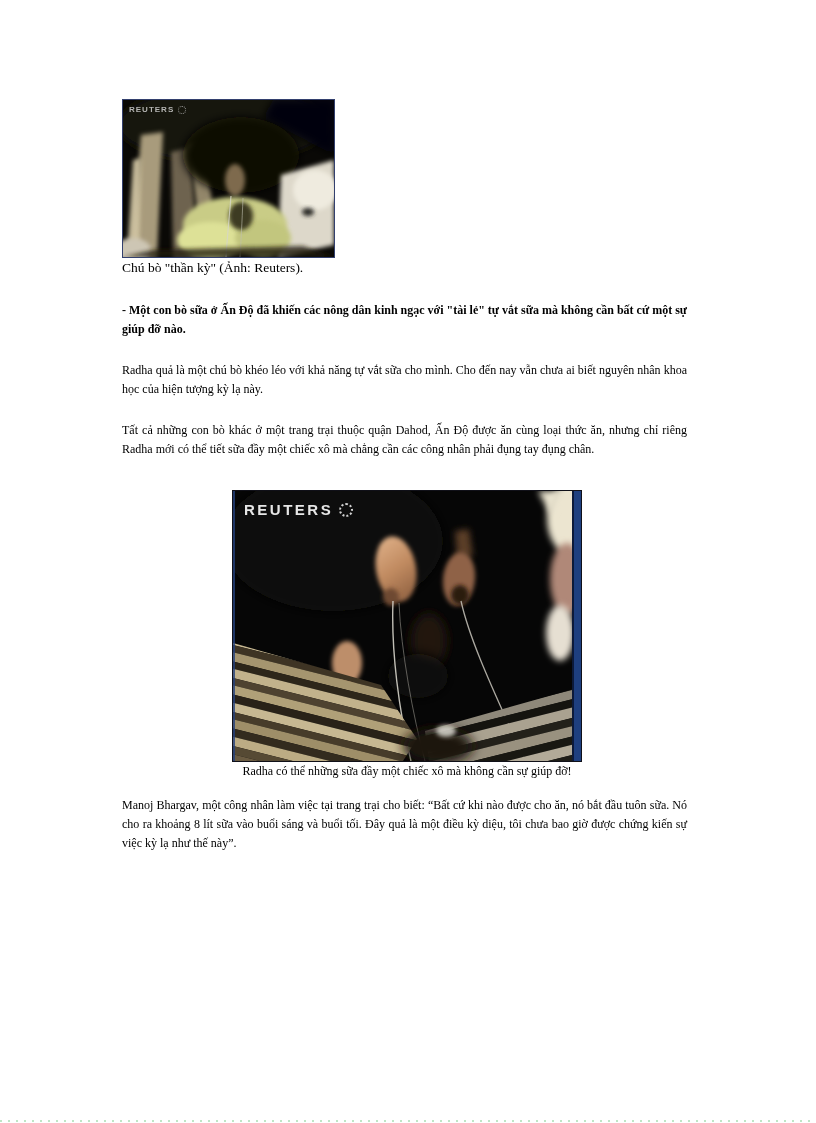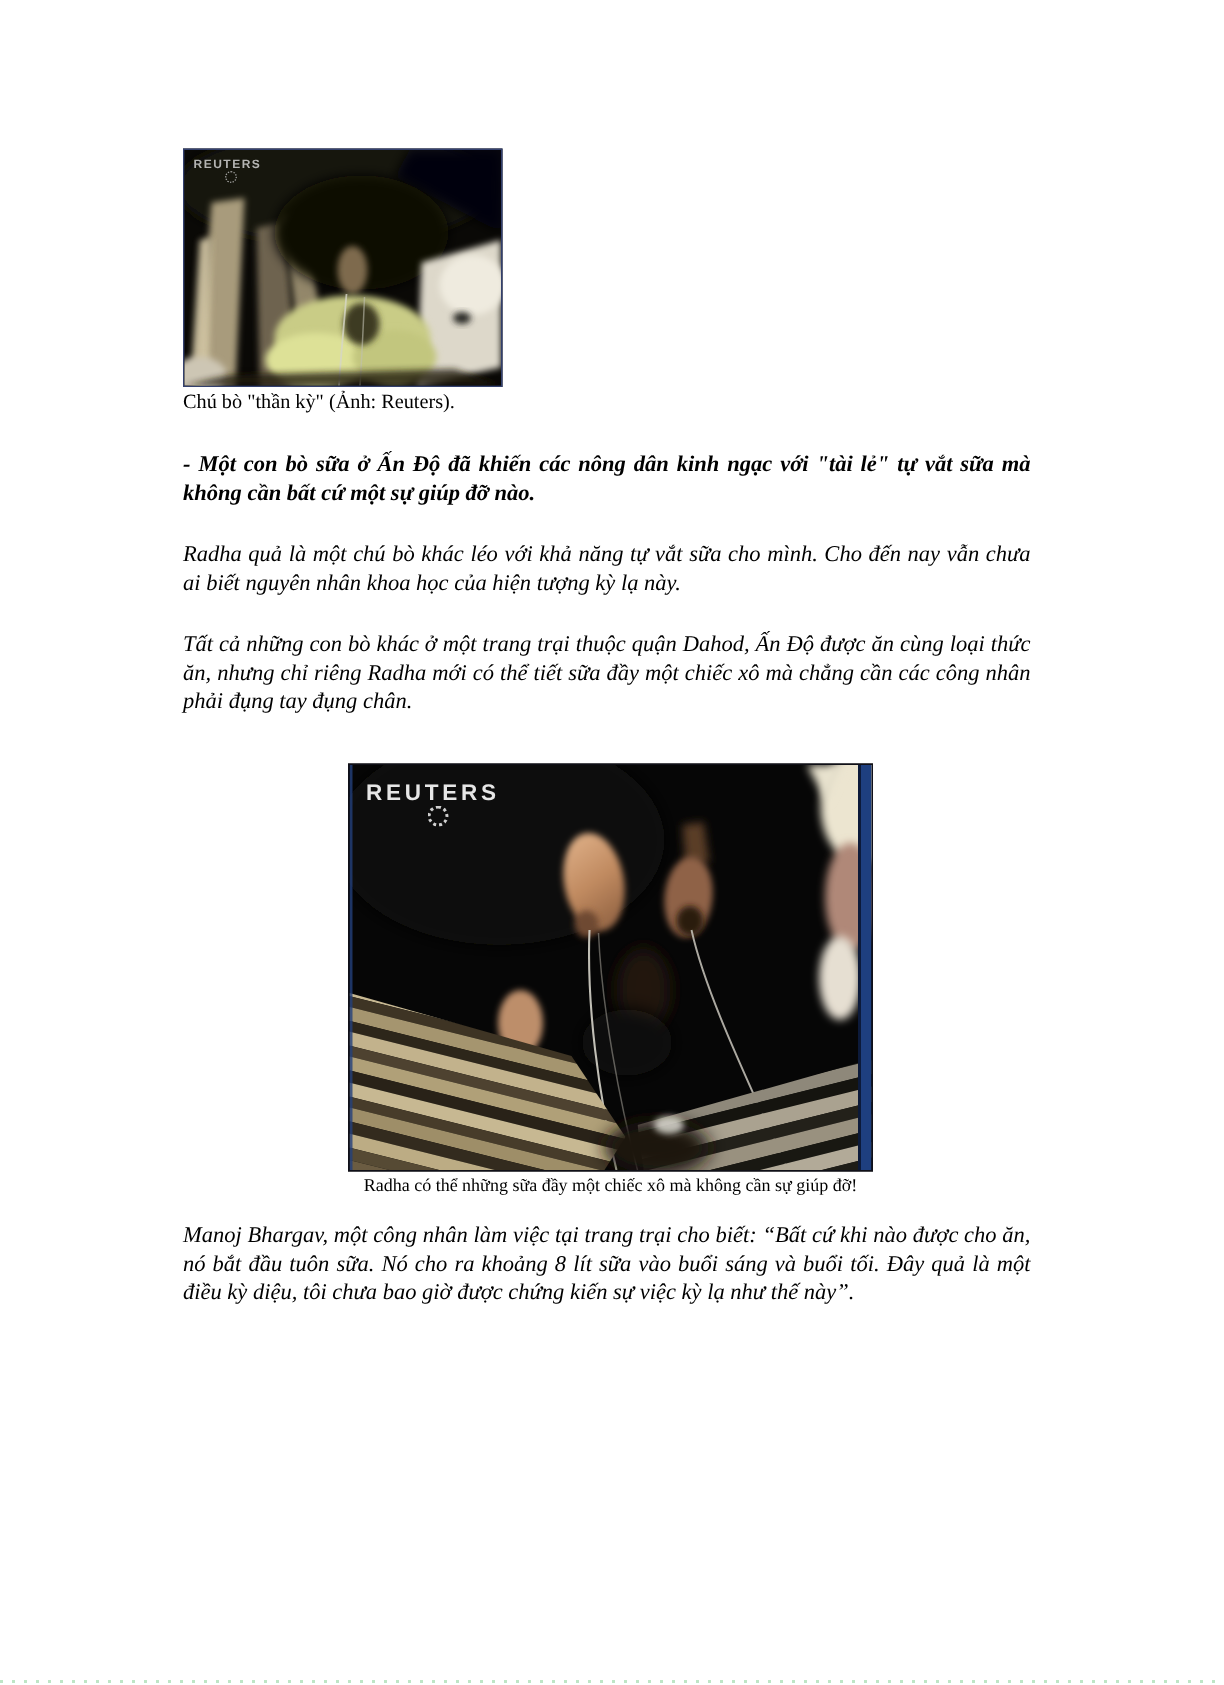--- a/index.html
+++ b/index.html
@@ -15,24 +15,23 @@
     position: absolute;
     left: 122px; top: 99px;
     width: 565px;
   }
   .doc-title {
     font-size: 13.5px; line-height: 19px;
     font-weight: normal;
     margin: 0 0 5px 0;
   }
   .para {
-    font-size: 15px; line-height: 19px;
+    font-size: 12px; line-height: 19px;
     text-align: justify;
     margin: 0 0 22px 0;
-    font-style: italic;
   }
   .para.lead { font-weight: bold; margin-bottom: 22px; }
   .para.p2 { margin-bottom: 31px; }
   .para.p3 { margin-bottom: 16px; }
 
   
   .fig1 { margin: 0 0 7px 0; }
   .fig1 .frame {
     width: 211px; height: 157px;
     border: 1px solid #33406e;
@@ -59,21 +58,20 @@
     margin-top: 2px;
   }
 
   .frame svg { display: block; width: 100%; height: 100%; }
 
   .reuters-logo {
     position: absolute;
     display: flex; align-items: center;
     font-family: "Liberation Sans", "DejaVu Sans", sans-serif;
     font-weight: bold;
-    flex-direction: column;
   }
   .fig1 .reuters-logo {
     left: 6px; top: 5px;
     font-size: 8px; letter-spacing: 1px; color: #b4b4b2;
   }
   .fig2 .reuters-logo {
     left: 11px; top: 10px;
     font-size: 15px; letter-spacing: 2.5px; color: #e6e6e6;
   }
   .globe-icon {
@@ -133,21 +131,21 @@
       <div class="reuters-logo">
         <span>REUTERS</span>
         <span class="globe-icon"></span>
       </div>
     </div>
     <figcaption class="caption">Chú bò "thần kỳ" (Ảnh: Reuters).</figcaption>
   </figure>
 
   <p class="para lead">- Một con bò sữa ở Ấn Độ đã khiến các nông dân kinh ngạc với "tài lẻ" tự vắt sữa mà không cần bất cứ một sự giúp đỡ nào.</p>
 
-  <p class="para">Radha quả là một chú bò khác léo với khả năng tự vắt sữa cho mình. Cho đến nay vẫn chưa ai biết nguyên nhân khoa học của hiện tượng kỳ lạ này.</p>
+  <p class="para">Radha quả là một chú bò khéo léo với khả năng tự vắt sữa cho mình. Cho đến nay vẫn chưa ai biết nguyên nhân khoa học của hiện tượng kỳ lạ này.</p>
 
   <p class="para p2">Tất cả những con bò khác ở một trang trại thuộc quận Dahod, Ấn Độ được ăn cùng loại thức ăn, nhưng chỉ riêng Radha mới có thể tiết sữa đầy một chiếc xô mà chẳng cần các công nhân phải đụng tay đụng chân.</p>
 
   <figure class="fig2">
     <div class="frame">
       <svg viewBox="0 0 348 270" preserveAspectRatio="none">
         <defs>
           <filter id="fb6" x="-40%" y="-40%" width="180%" height="180%">
               <feGaussianBlur stdDeviation="6"></feGaussianBlur>
             </filter>

